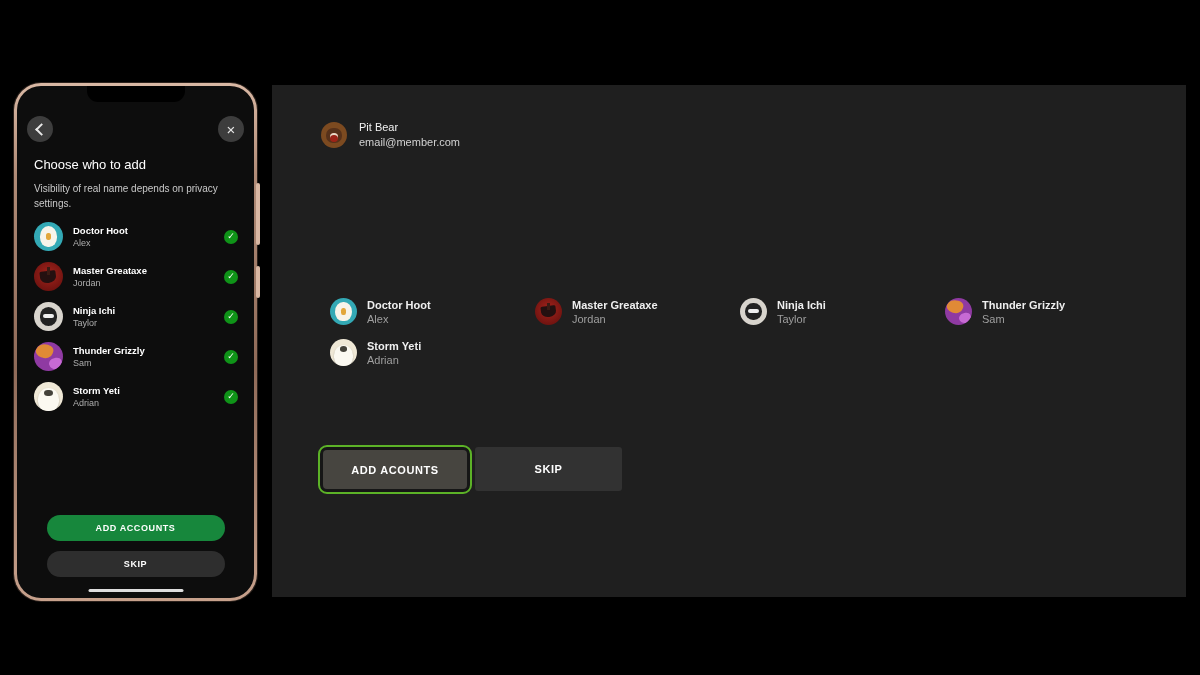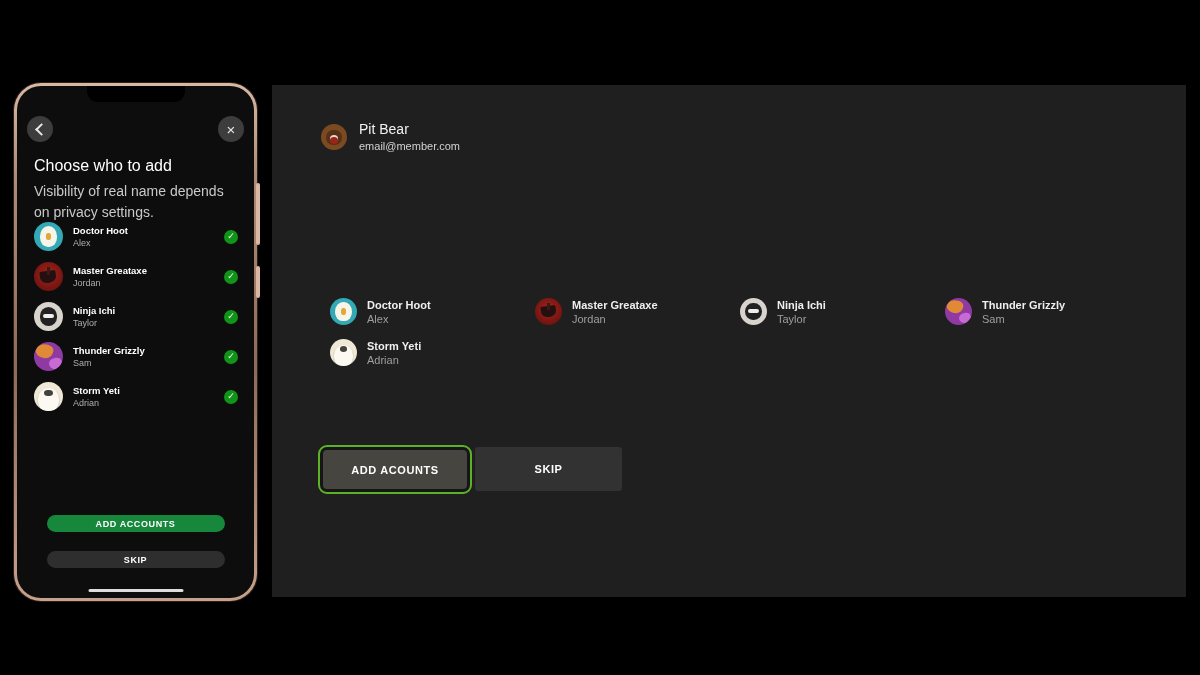--- a/index.html
+++ b/index.html
@@ -33,56 +33,56 @@
     position:absolute; width:26px; height:26px; border-radius:50%;
     background:#3d3d3d; display:flex; align-items:center; justify-content:center;
     cursor:pointer;
   }
   .circle-btn.back { left:10px; top:30px; }
   .circle-btn.close { right:10px; top:30px; color:#e8e8e8; font-size:15px; line-height:1; }
   .chev-left {
     width:7px; height:7px; border-left:2px solid #e8e8e8; border-bottom:2px solid #e8e8e8;
     transform:rotate(45deg); margin-left:3px;
   }
-  .phone-title { position:absolute; left:17px; top:71px; font-size:16px; color:#fff; font-weight:400; }
+  .phone-title { position:absolute; left:17px; top:71px; font-size:13px; color:#fff; font-weight:400; }
   .phone-sub {
     position:absolute; left:17px; top:95px; width:200px;
-    font-size:14px; line-height:1.5; color:#c9c9c9;
+    font-size:10px; line-height:1.5; color:#c9c9c9;
   }
   .phone-list {
     position:absolute; left:17px; right:13px; top:136px;
     display:flex; flex-direction:column; gap:11px;
   }
   .p-row { display:flex; align-items:center; height:29px; cursor:pointer; }
   .p-row .txt { margin-left:10px; display:flex; flex-direction:column; gap:2px; }
   .p-row .g { font-size:9.5px; font-weight:bold; color:#fff; }
   .p-row .n { font-size:9px; color:#aeaeae; }
   .check {
     margin-left:auto; margin-right:3px; width:14px; height:14px; border-radius:50%;
     background:#0f9318; color:#fff; font-size:9px; line-height:1;
     display:flex; align-items:center; justify-content:center;
     font-family:"DejaVu Sans", sans-serif;
   }
   .phone-btn {
-    position:absolute; left:50%; transform:translateX(-50%); width:178px; height:17px;
+    position:absolute; left:50%; transform:translateX(-50%); width:178px; height:26px;
     border-radius:13px; display:flex; align-items:center; justify-content:center;
     font-size:9px; font-weight:bold; letter-spacing:0.6px; color:#fff; cursor:pointer;
   }
   .phone-btn.add { top:429px; background:#17873c; }
   .phone-btn.skip { top:465px; background:#2e2e2e; }
   .home-indicator {
     position:absolute; bottom:6px; left:50%; transform:translateX(-50%);
     width:95px; height:3px; border-radius:2px; background:#dedede;
   }
 
   
   .panel { position:absolute; left:272px; top:85px; width:914px; height:512px; background:#1f1f1f; }
   .profile { position:absolute; left:49px; top:36px; display:flex; align-items:center; }
   .profile .txt { margin-left:12px; display:flex; flex-direction:column; gap:3px; }
-  .profile .g { font-size:14px; color:#f2f2f2; }
+  .profile .g { font-size:11px; color:#f2f2f2; }
   .profile .e { font-size:11px; color:#d2d2d2; }
   .panel-heading {
     position:absolute; left:48px; top:96px; font-size:30px; font-weight:300;
     color:#fff; line-height:1.2; letter-spacing:0.2px;
   }
   .panel-sub {
     position:absolute; left:49px; top:146px; width:400px;
     font-size:12.5px; line-height:1.55; color:#ececec;
   }
   .member-grid {

